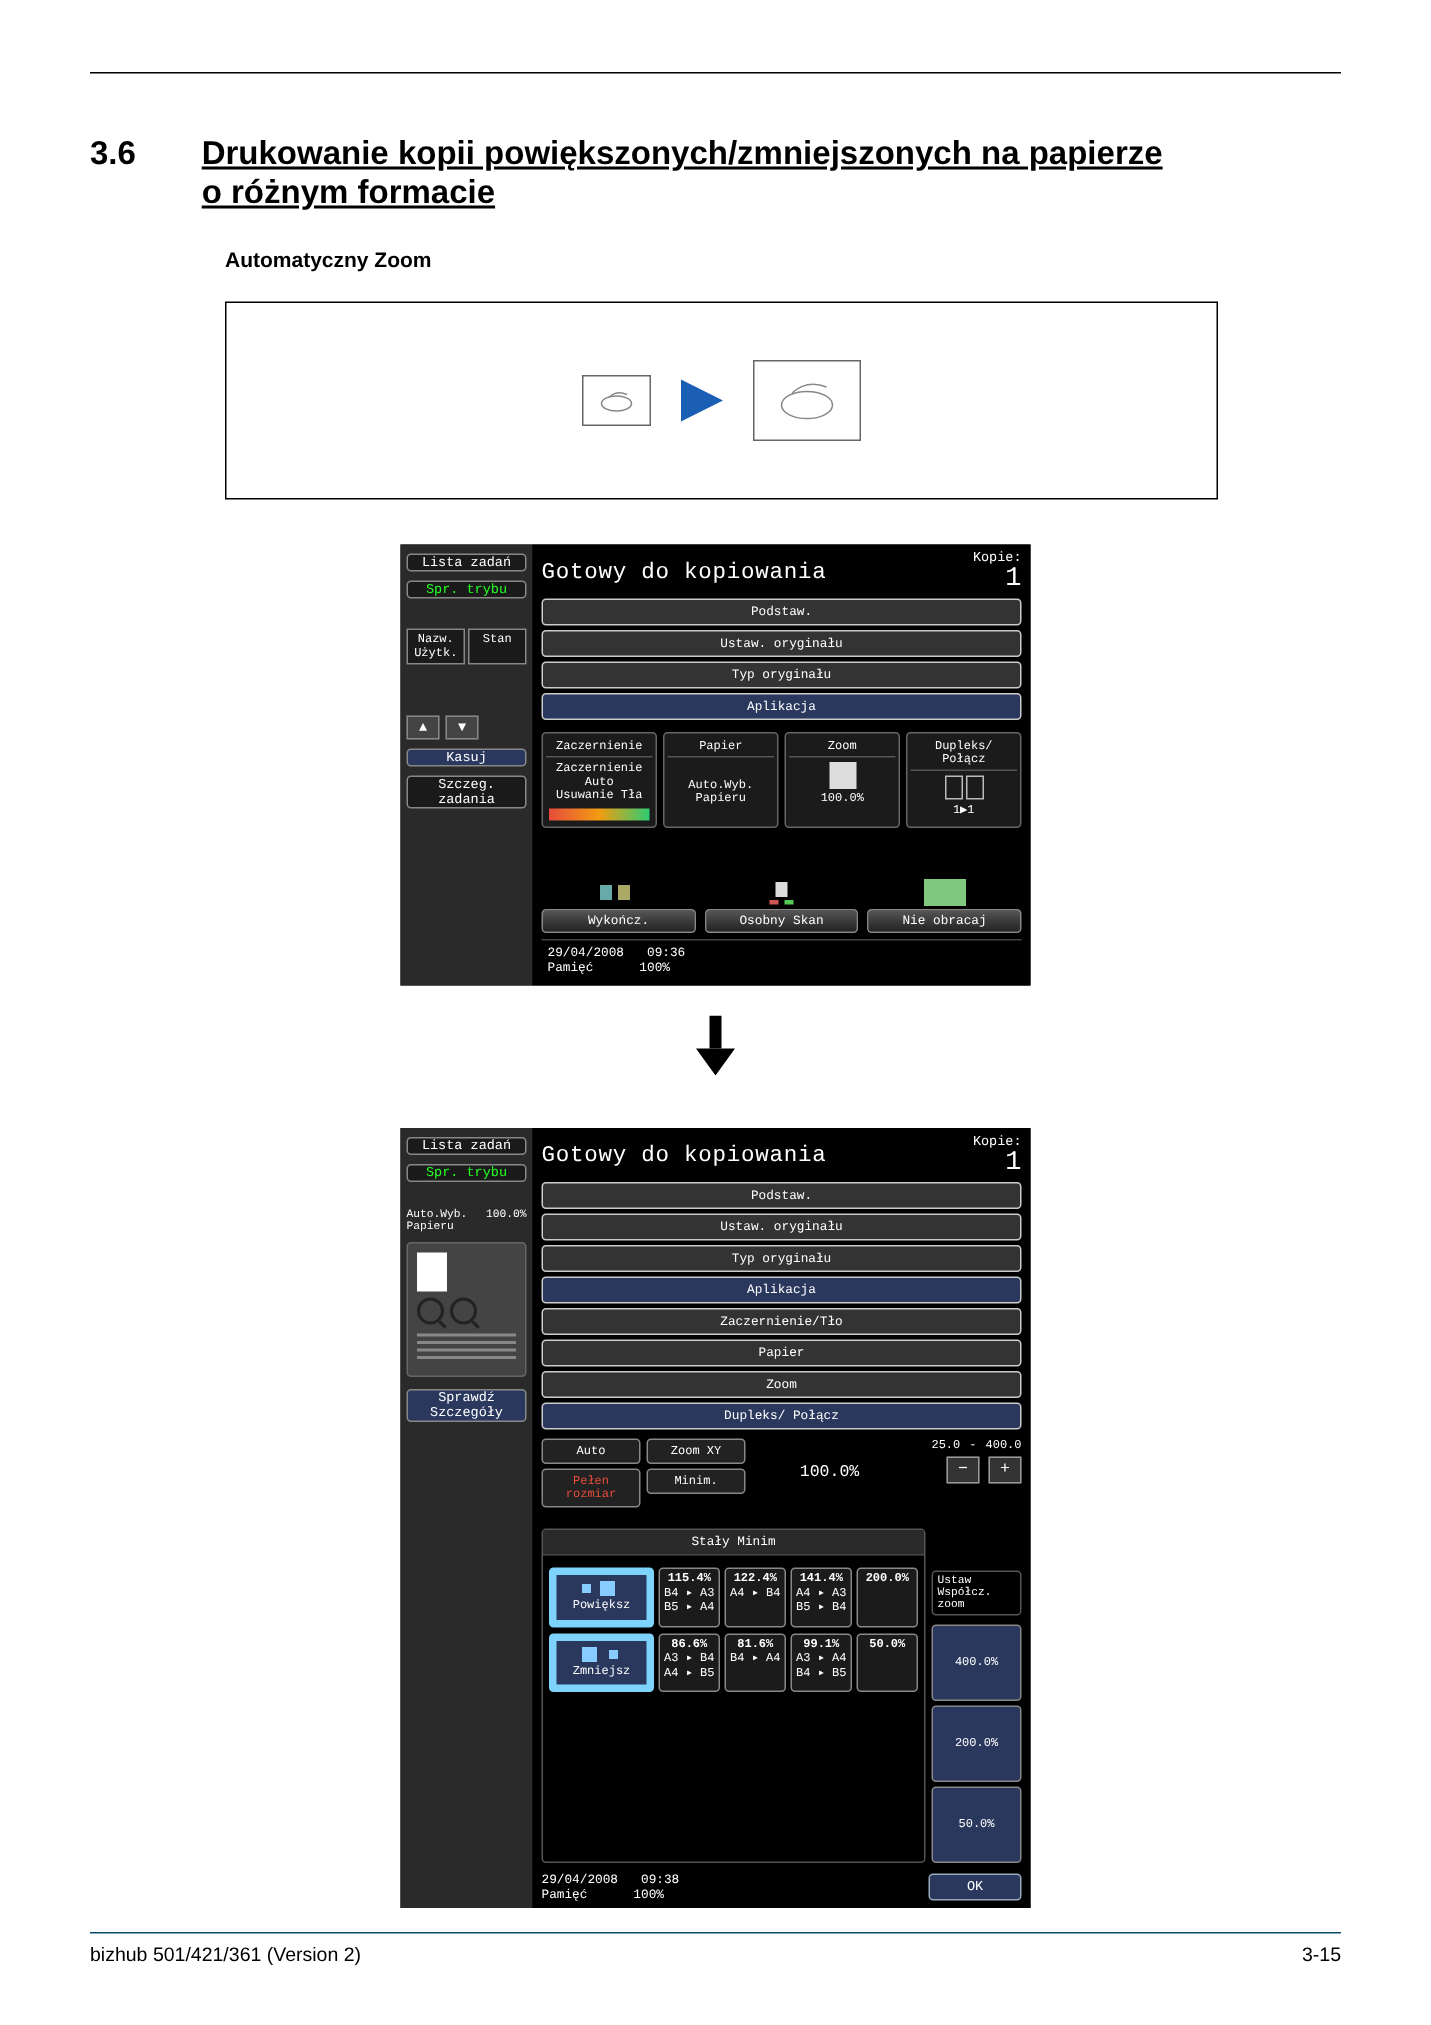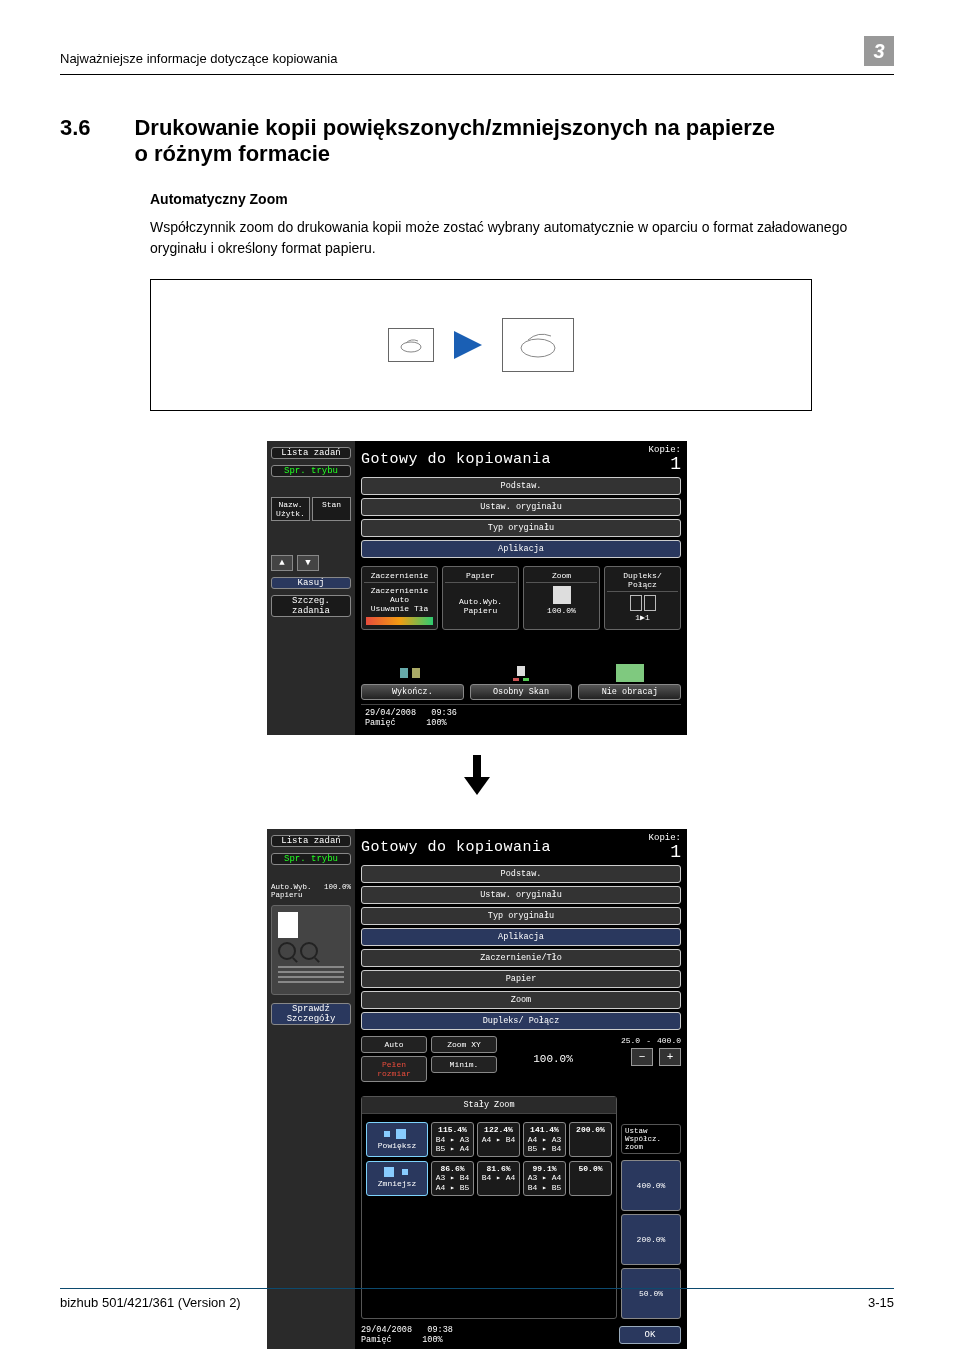--- a/index.html
+++ b/index.html
@@ -3,21 +3,21 @@
 <meta charset="utf-8">
 <style>
   html,body{margin:0;padding:0;background:#fff;font-family:Arial,Helvetica,sans-serif;color:#000;}
   .page{width:954px;height:1350px;position:relative;box-sizing:border-box;padding:40px 60px;}
   .header-line{border-top:1px solid #000;position:relative;margin-top:8px;}
   .header-row{display:flex;justify-content:space-between;align-items:flex-end;margin-top:-4px;}
   .header-left{font-size:13px;color:#000;padding-top:6px;}
   .header-right{background:#999;color:#fff;width:30px;height:30px;display:flex;align-items:center;justify-content:center;font-size:20px;font-weight:bold;font-style:italic;}
   .section{margin-top:40px;}
   .sec-num{font-size:22px;font-weight:bold;display:inline-block;vertical-align:top;width:70px;}
-  .sec-title{font-size:22px;font-weight:bold;display:inline-block;width:660px;vertical-align:top;}
+  .sec-title{font-size:22px;font-weight:bold;display:inline-block;width:660px;vertical-align:top;text-decoration:underline;}
   .sub-title{font-weight:bold;font-size:14px;margin:24px 0 10px 90px;}
   .body-text{font-size:14px;margin:0 0 0 90px;line-height:1.5;}
   .illus-box{border:1px solid #000;margin:20px 0 0 90px;height:130px;display:flex;align-items:center;justify-content:center;gap:20px;width:660px;}
   .paper-small, .paper-large{border:1px solid #666;display:flex;align-items:center;justify-content:center;}
   .paper-small{width:44px;height:32px;}
   .paper-large{width:70px;height:52px;}
   .arrow-r{width:0;height:0;border-top:14px solid transparent;border-bottom:14px solid transparent;border-left:28px solid #1a5fb4;}
   .screen{width:420px;margin:30px auto 0 auto;background:#000;color:#fff;font-family:"Courier New",monospace;font-size:10px;}
   .scr-body{display:flex;}
   .scr-side{width:88px;background:#2a2a2a;padding:6px 4px;box-sizing:border-box;}
@@ -53,51 +53,46 @@
   
   .z-row{display:flex;gap:4px;margin-top:6px;align-items:stretch;}
   .z-btn{border:1px solid #888;background:#222;text-align:center;font-size:8px;padding:3px 2px;border-radius:3px;box-sizing:border-box;}
   .z-btn.red{color:#e74c3c;}
   .z-btn.blue{background:#2a385e;}
   .z-pct{flex:1;display:flex;align-items:center;justify-content:center;font-size:11px;}
   .pm-row{display:flex;gap:6px;align-items:center;justify-content:flex-end;font-size:8px;}
   .pm{width:20px;height:16px;border:1px solid #999;background:#333;display:flex;align-items:center;justify-content:center;font-size:11px;}
   .zgrid{display:flex;gap:3px;margin-top:4px;}
   .zcell{flex:1;border:1px solid #888;background:#1b1b1b;text-align:center;font-size:8px;padding:2px 1px;border-radius:3px;line-height:1.2;}
-  .zlabel{width:56px;border:1px solid #7dd3fc;background:#2a385e;text-align:center;font-size:8px;padding:4px 2px;border-radius:3px;display:flex;flex-direction:column;justify-content:center;line-height:1.2;}
+  .zlabel{width:56px;border:5px solid #7dd3fc;background:#2a385e;text-align:center;font-size:8px;padding:4px 2px;border-radius:3px;display:flex;flex-direction:column;justify-content:center;line-height:1.2;}
   .zside{width:60px;display:flex;flex-direction:column;gap:3px;}
   .zside .z-btn{padding:20px 2px;}
   .staly{border:1px solid #555;border-radius:3px;margin-top:8px;}
   .staly-hd{text-align:center;font-size:8.5px;padding:3px 0;background:#2a2a2a;border-bottom:1px solid #444;}
   .okbtn{width:60px;margin-left:auto;background:#2a385e;border:1px solid #9ab;text-align:center;font-size:9px;padding:3px 0;border-radius:3px;}
   .preview{background:#444;border:1px solid #666;height:90px;margin-top:6px;border-radius:3px;padding:6px;box-sizing:border-box;}
   .preview .pg{width:20px;height:26px;background:#fff;margin-bottom:4px;}
   .preview .magnifier{display:flex;gap:4px;margin-top:4px;}
   .preview .mag{width:14px;height:14px;border:2px solid #222;border-radius:50%;position:relative;}
   .preview .mag::after{content:"";position:absolute;width:6px;height:2px;background:#222;bottom:-3px;right:-4px;transform:rotate(45deg);}
   .preview .lines{margin-top:6px;}
   .preview .lines div{height:2px;background:#888;margin-bottom:3px;}
   .footer{position:absolute;bottom:40px;left:60px;right:60px;display:flex;justify-content:space-between;font-size:13px;border-top:1px solid #0c4a6e;padding-top:6px;}
   .ustaw{font-size:7.5px;text-align:left;padding:2px 3px;border:1px solid #555;border-radius:3px;margin-bottom:3px;margin-top:36px;}
 </style>
 </head>
 <body>
 
 <div class="page">
-  <div class="header-row">
-    <div class="header-left">Najważniejsze informacje dotyczące kopiowania</div>
-    <div class="header-right">3</div>
-  </div>
   <div class="header-line"></div>
 
   <div class="section">
     <span class="sec-num">3.6</span>
     <span class="sec-title">Drukowanie kopii powiększonych/zmniejszonych na papierze o różnym formacie</span>
     <div class="sub-title">Automatyczny Zoom</div>
-    <div class="body-text">Współczynnik zoom do drukowania kopii może zostać wybrany automatycznie w oparciu o format załadowanego oryginału i określony format papieru.</div>
 
     <div class="illus-box">
       <div class="paper-small">
         <svg width="30" height="20" viewBox="0 0 30 20">
             <ellipse cx="15" cy="12" rx="10" ry="5" fill="none" stroke="#888"></ellipse>
             <path d="M10 8 Q15 3 22 6" fill="none" stroke="#888"></path>
           </svg>
       </div>
       <div class="arrow-r"></div>
       <div class="paper-large">
@@ -268,21 +263,21 @@
             </div>
             <div class="pm-row" style="margin-top:3px;">
               <div class="pm">−</div>
               <div class="pm">+</div>
             </div>
           </div>
         </div>
 
         <div style="display:flex;gap:4px;margin-top:6px;">
           <div class="staly" style="flex:1;">
-            <div class="staly-hd">Stały Zoom</div>
+            <div class="staly-hd">Stały Minim</div>
             <div style="padding:4px;">
               <div class="zgrid">
                 <div class="zlabel">
                   <svg width="30" height="10" style="margin:0 auto 2px auto;">
                       <rect x="2" y="2" width="6" height="6" fill="#8cf"></rect>
                       <rect x="14" y="0" width="10" height="10" fill="#8cf"></rect>
                     </svg>
                   <span>Powiększ</span>
                 </div>
                 <div class="zcell"><b>115.4%</b><br><span>B4 ▸ A3  B5 ▸ A4</span></div>

